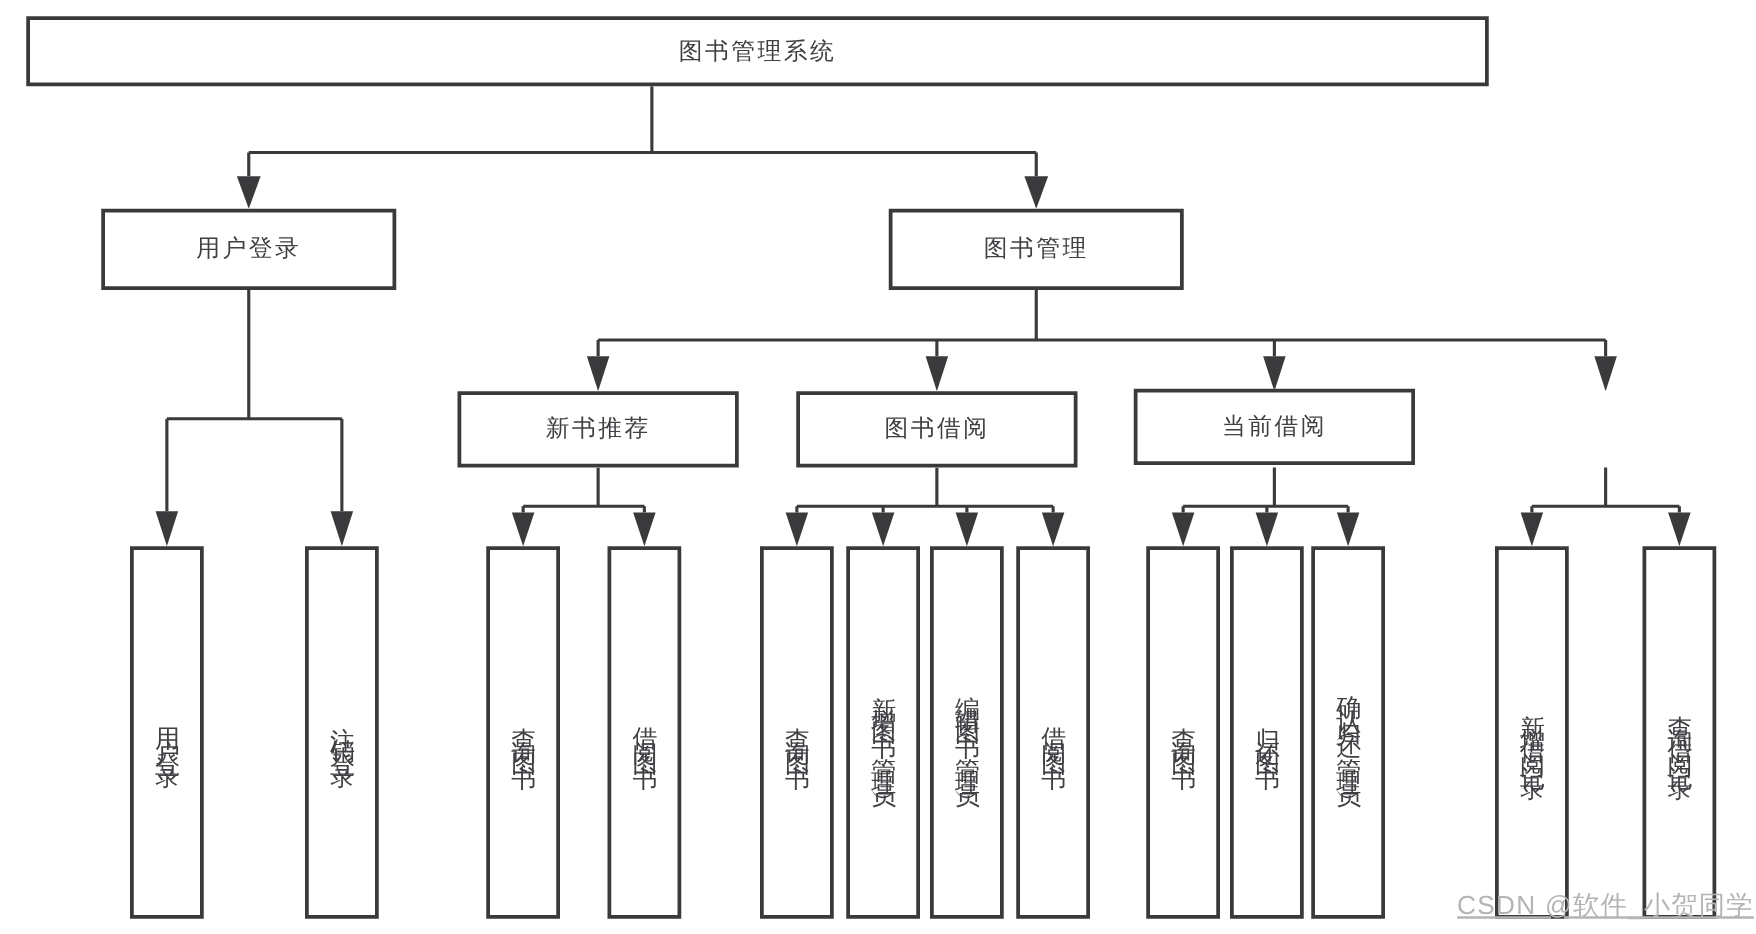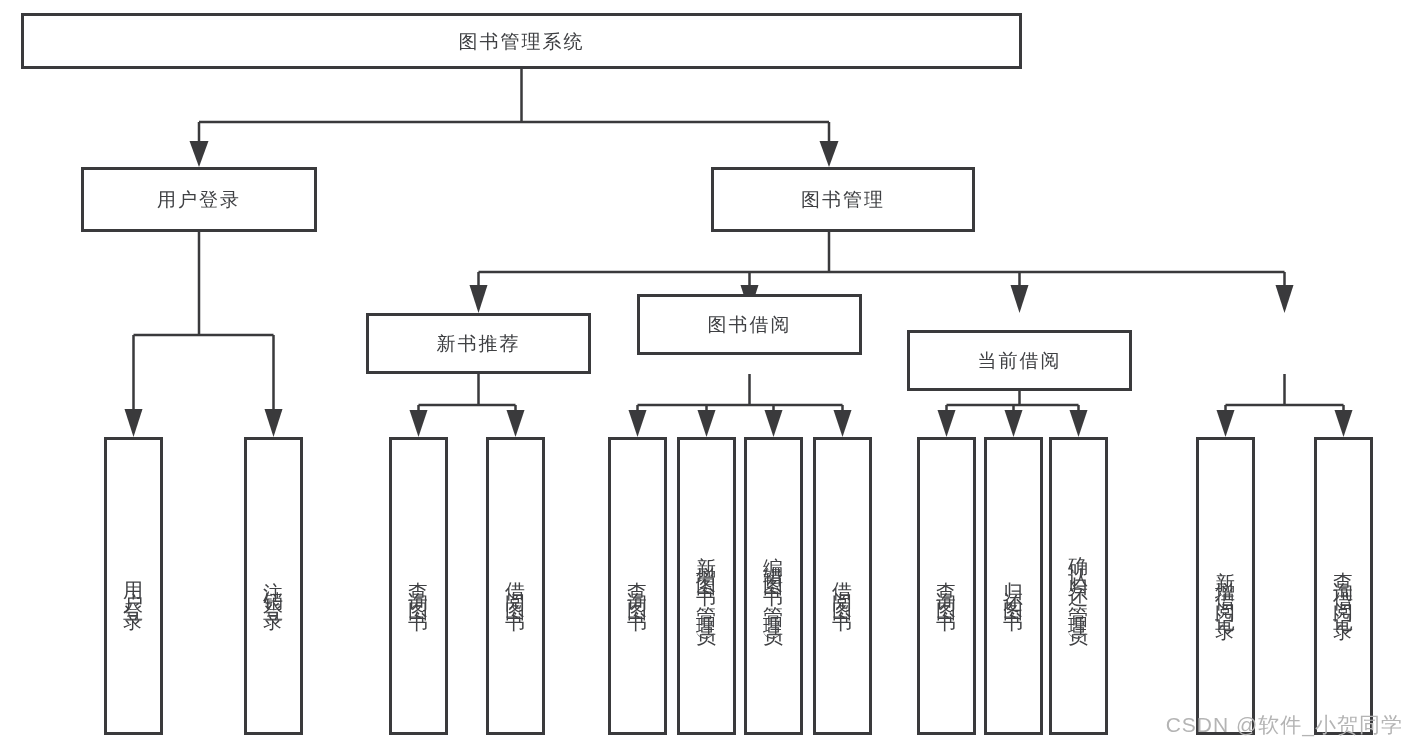--- a/index.html
+++ b/index.html
@@ -47,20 +47,21 @@
   }
   .watermark {
     position: absolute;
     right: 2px;
     top: 712px;
     font-size: 21px;
     letter-spacing: 1px;
     color: #b4b4b4;
     z-index: 5;
     line-height: 1.2;
+    text-decoration: underline;
   }
 </style>
 </head>
 <body>
 
 <div class="canvas">
 
   <svg class="connector-layer" viewBox="0 0 1405 747" xmlns="http://www.w3.org/2000/svg">
 
     <g stroke="#3a3a3c" stroke-width="2.5" fill="none">
@@ -104,28 +105,28 @@
       <polygon fill="#3a3a3c" stroke="none" points="1069.5,410 1087.5,410 1078.5,437"></polygon>
     </g>
 
     <g stroke="#3a3a3c" stroke-width="2.5" fill="none">
       <path d="M1284.5 374 V405 M1225.5 405 H1343.5 M1225.5 405 V410 M1343.5 405 V410"></path>
       <polygon fill="#3a3a3c" stroke="none" points="1216.5,410 1234.5,410 1225.5,437"></polygon>
       <polygon fill="#3a3a3c" stroke="none" points="1334.5,410 1352.5,410 1343.5,437"></polygon>
     </g>
   </svg>
 
-  <div class="box" style="left:21px; top:13px; width:1001px; height:56px;">图书管理系统</div>
+  <div class="box" style="left:21px; top:13px; width:1170px; height:56px;">图书管理系统</div>
 
   <div class="box" style="left:81px; top:167px; width:236px; height:65px;">用户登录</div>
-  <div class="box" style="left:711px; top:167px; width:264px; height:65px;">图书管理</div>
+  <div class="box" style="left:711px; top:167px; width:236px; height:65px;">图书管理</div>
 
   <div class="box" style="left:366px; top:313px; width:225px; height:61px;font-family:Liberation Serif, serif;">新书推荐</div>
-  <div class="box" style="left:637px; top:294px; width:225px; height:61px;">图书借阅</div>
-  <div class="box" style="left:907px; top:330px; width:225px; height:61px;">当前借阅</div>
+  <div class="box" style="left:637px; top:313px; width:225px; height:61px;">图书借阅</div>
+  <div class="box" style="left:907px; top:311px; width:225px; height:61px;">当前借阅</div>
 
   <div class="box leaf" style="left:104px; top:437px; width:59px; height:298px;">
     <span class="vtext">用户登录</span>
   </div>
   <div class="box leaf" style="left:244px; top:437px; width:59px; height:298px;">
     <span class="vtext">注销登录</span>
   </div>
 
   <div class="box leaf" style="left:389px; top:437px; width:59px; height:298px;">
     <span class="vtext">查询图书</span>

